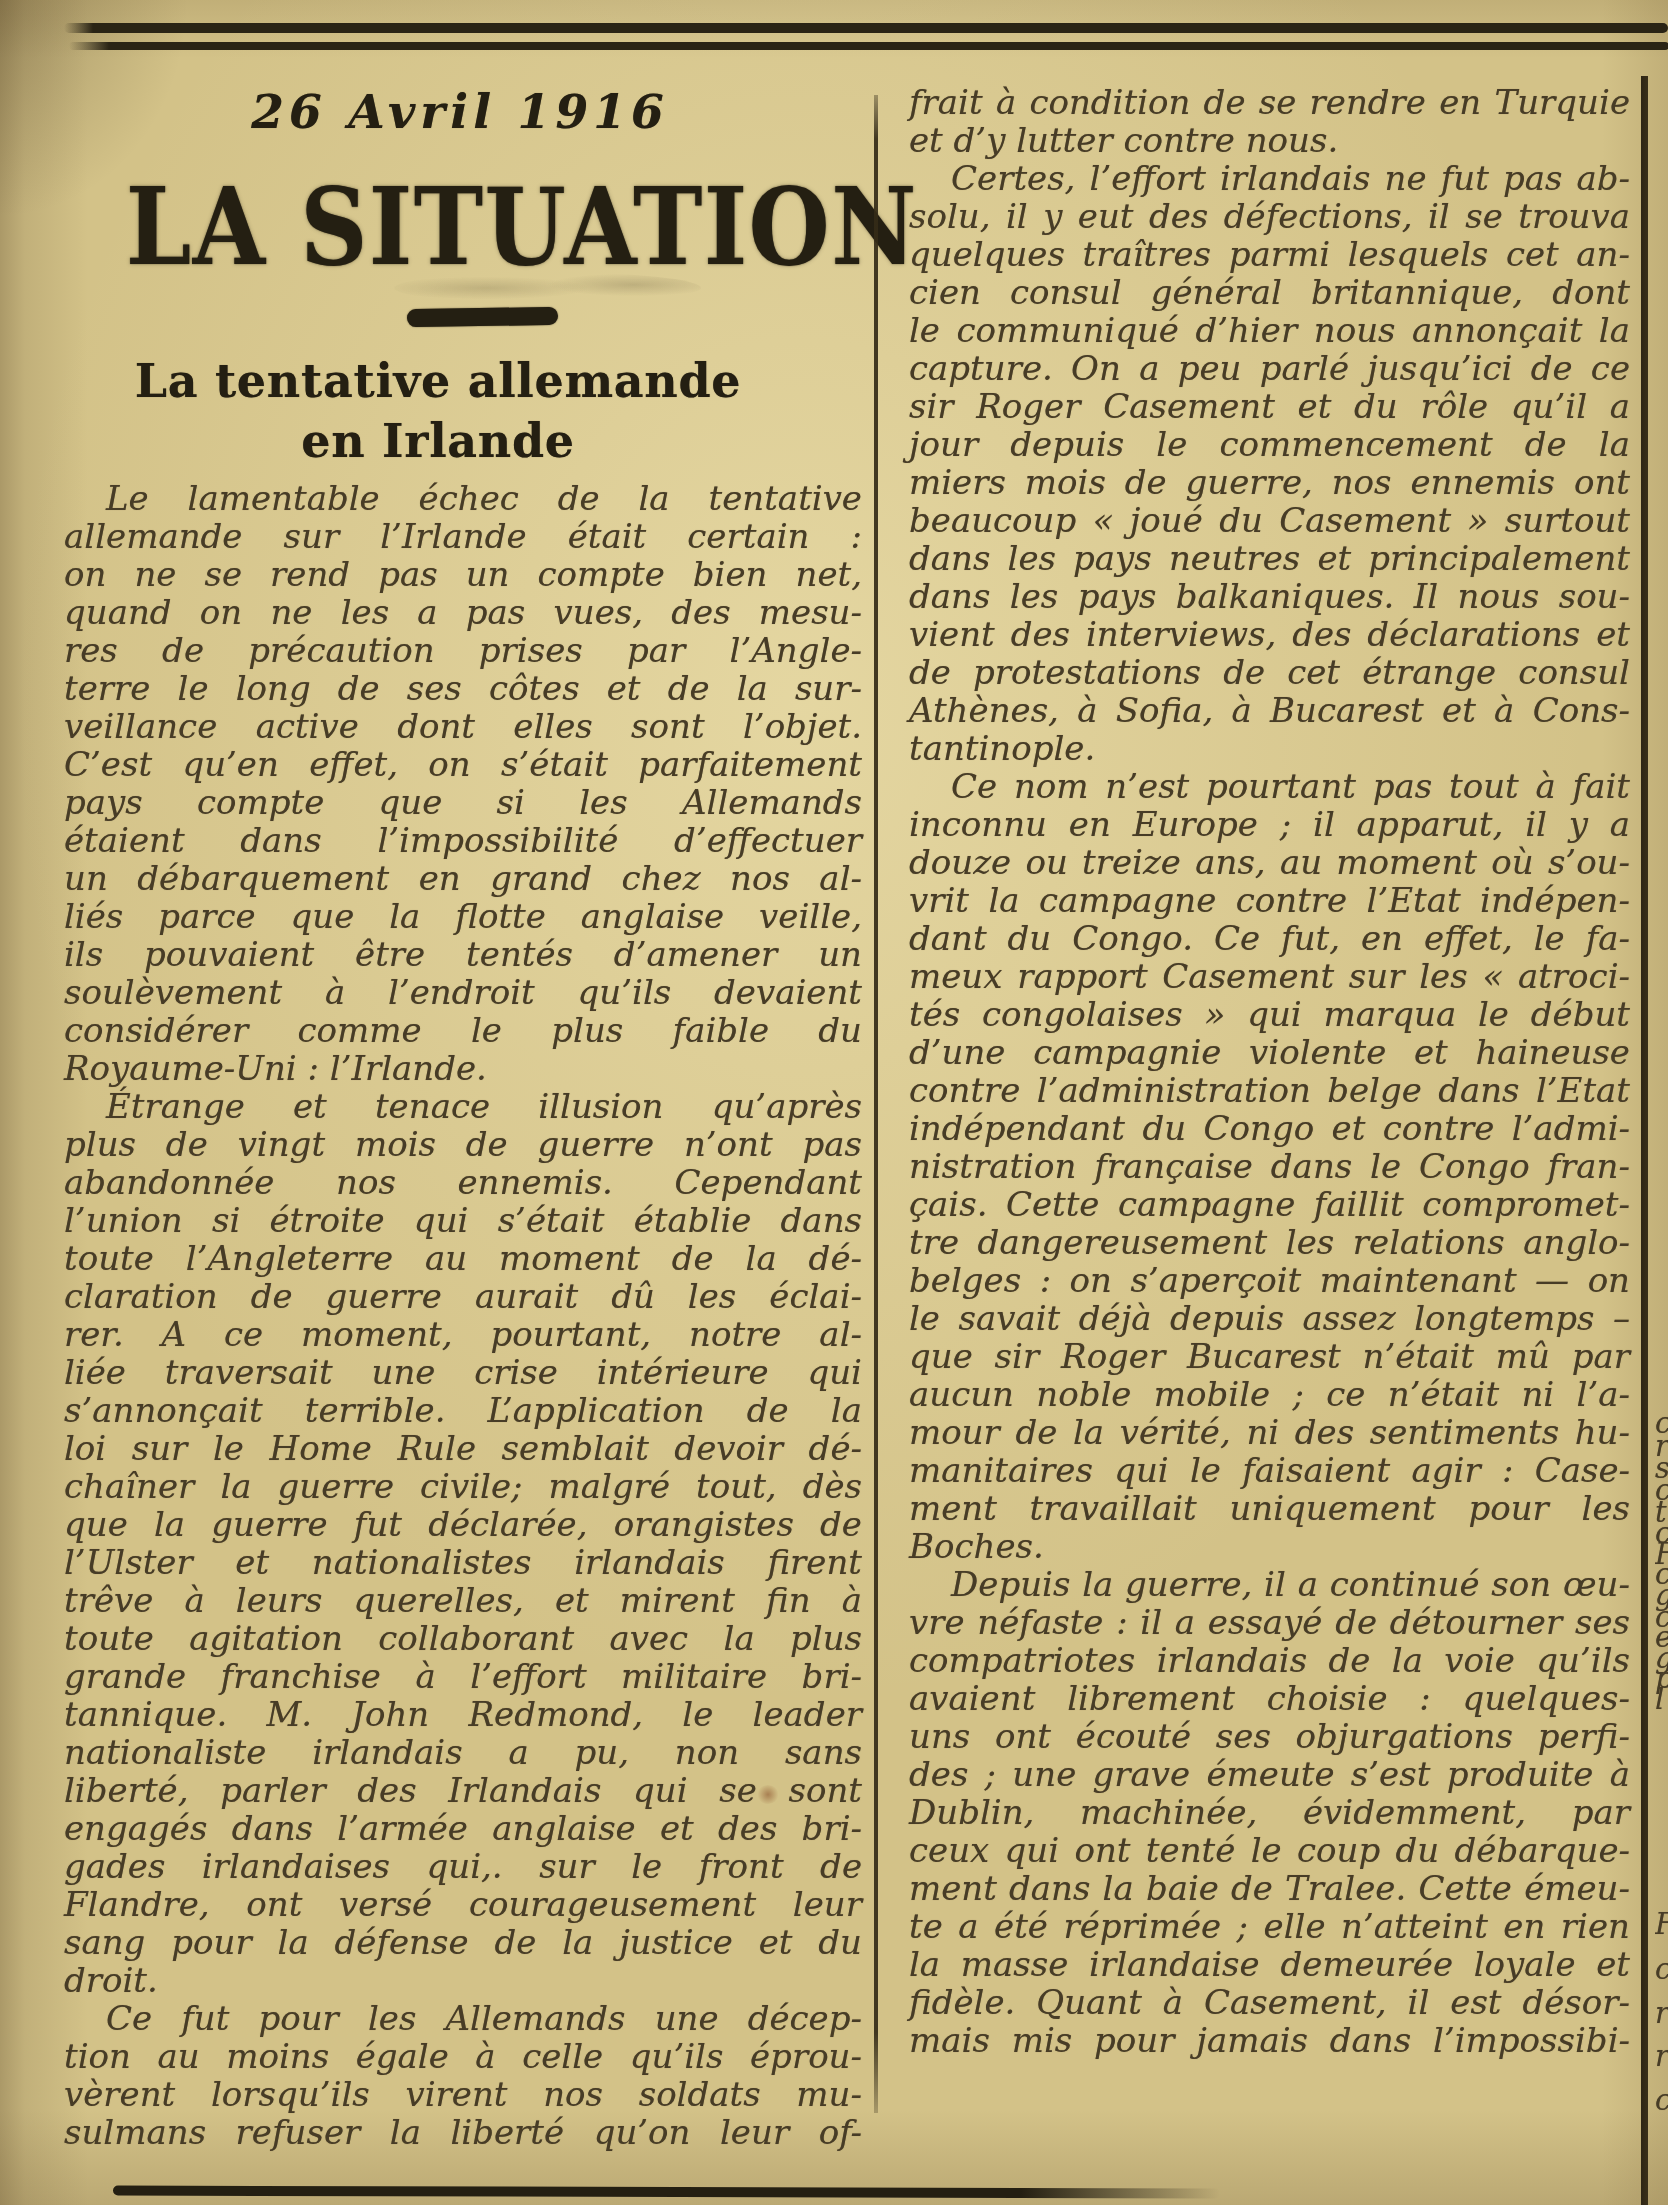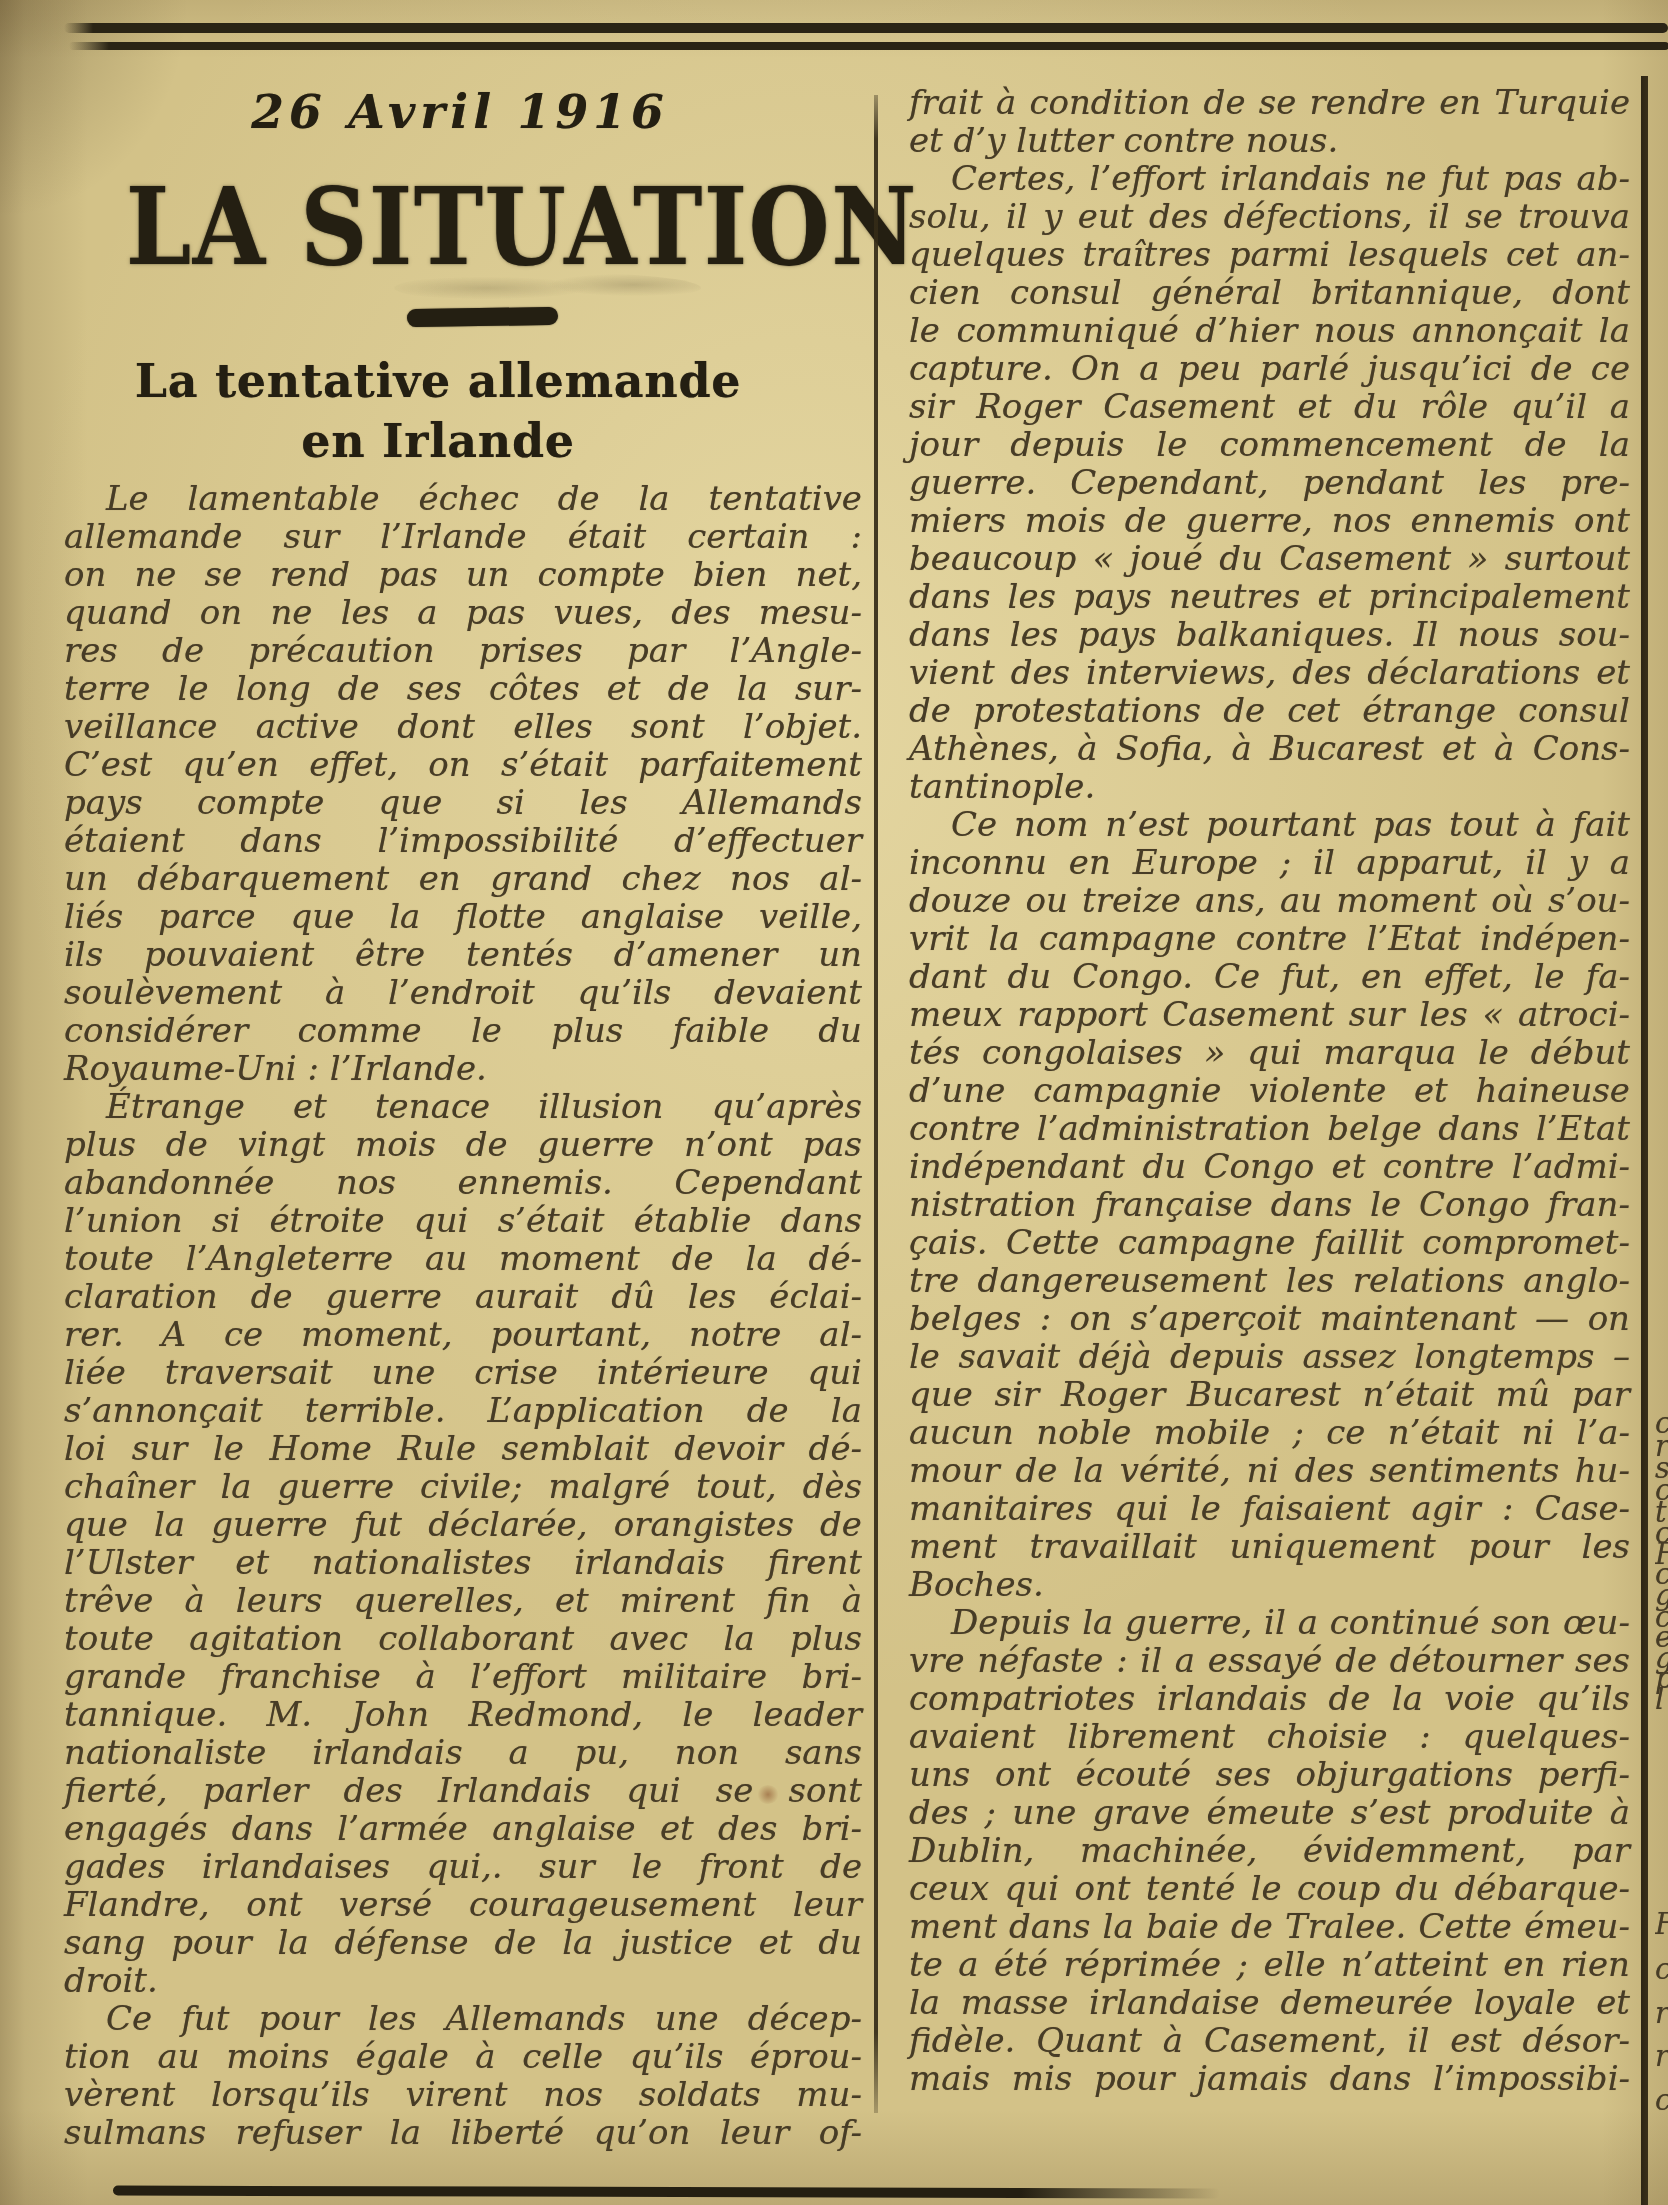--- a/index.html
+++ b/index.html
@@ -159,21 +159,21 @@
       <div class="line">s’annonçait terrible. L’application de la</div>
       <div class="line">loi sur le Home Rule semblait devoir dé-</div>
       <div class="line">chaîner la guerre civile; malgré tout, dès</div>
       <div class="line">que la guerre fut déclarée, orangistes de</div>
       <div class="line">l’Ulster et nationalistes irlandais firent</div>
       <div class="line">trêve à leurs querelles, et mirent fin à</div>
       <div class="line">toute agitation collaborant avec la plus</div>
       <div class="line">grande franchise à l’effort militaire bri-</div>
       <div class="line">tannique. M. John Redmond, le leader</div>
       <div class="line">nationaliste irlandais a pu, non sans</div>
-      <div class="line">fierté, parler des Irlandais qui se sont</div>
+      <div class="line">liberté, parler des Irlandais qui se sont</div>
       <div class="line">engagés dans l’armée anglaise et des bri-</div>
       <div class="line">gades irlandaises qui,. sur le front de</div>
       <div class="line">Flandre, ont versé courageusement leur</div>
       <div class="line">sang pour la défense de la justice et du</div>
       <div class="line endline">droit.</div>
       <div class="line indent">Ce fut pour les Allemands une décep-</div>
       <div class="line">tion au moins égale à celle qu’ils éprou-</div>
       <div class="line">vèrent lorsqu’ils virent nos soldats mu-</div>
       <div class="line">sulmans refuser la liberté qu’on leur of-</div>
     </section>
@@ -182,21 +182,20 @@
       <div class="line">frait à condition de se rendre en Turquie</div>
       <div class="line endline">et d’y lutter contre nous.</div>
       <div class="line indent">Certes, l’effort irlandais ne fut pas ab-</div>
       <div class="line">solu, il y eut des défections, il se trouva</div>
       <div class="line">quelques traîtres parmi lesquels cet an-</div>
       <div class="line">cien consul général britannique, dont</div>
       <div class="line">le communiqué d’hier nous annonçait la</div>
       <div class="line">capture. On a peu parlé jusqu’ici de ce</div>
       <div class="line">sir Roger Casement et du rôle qu’il a</div>
       <div class="line">jour depuis le commencement de la</div>
-      <div class="line">guerre. Cependant, pendant les pre-</div>
       <div class="line">miers mois de guerre, nos ennemis ont</div>
       <div class="line">beaucoup « joué du Casement » surtout</div>
       <div class="line">dans les pays neutres et principalement</div>
       <div class="line">dans les pays balkaniques. Il nous sou-</div>
       <div class="line">vient des interviews, des déclarations et</div>
       <div class="line">de protestations de cet étrange consul</div>
       <div class="line">Athènes, à Sofia, à Bucarest et à Cons-</div>
       <div class="line endline">tantinople.</div>
       <div class="line indent">Ce nom n’est pourtant pas tout à fait</div>
       <div class="line">inconnu en Europe ; il apparut, il y a</div>

